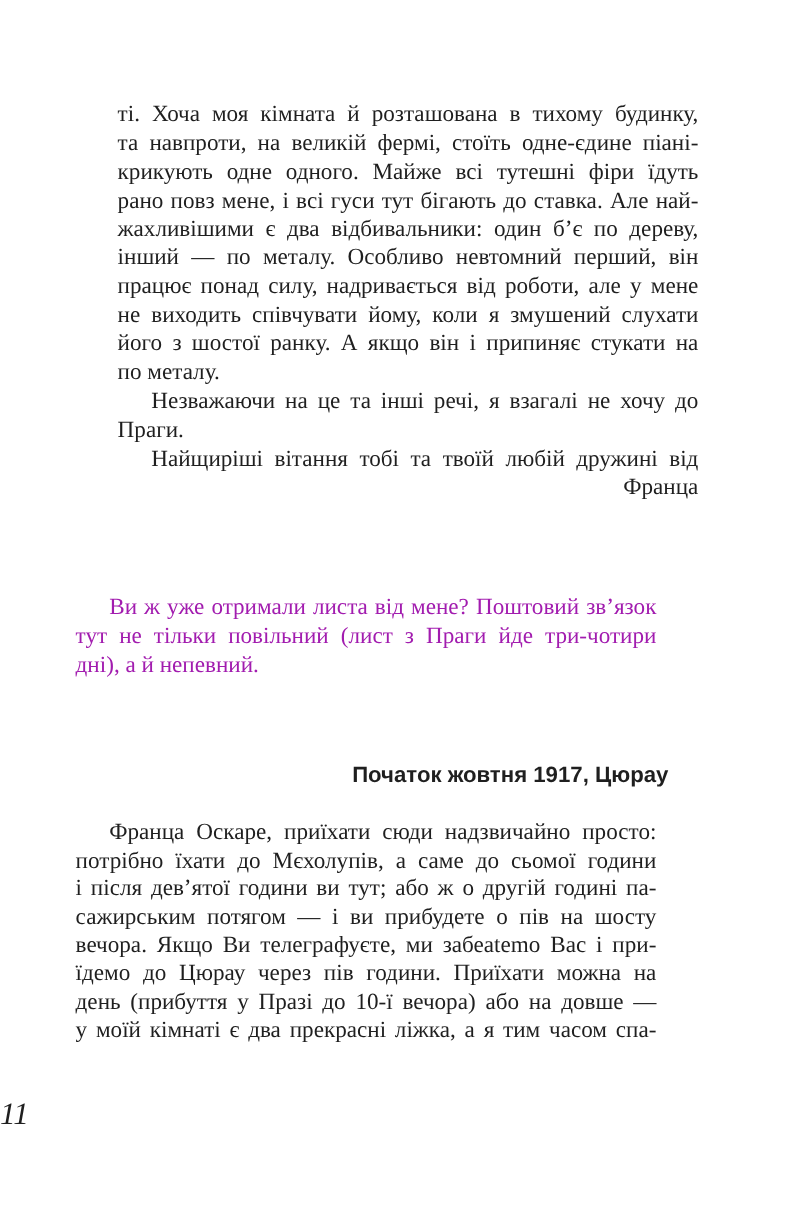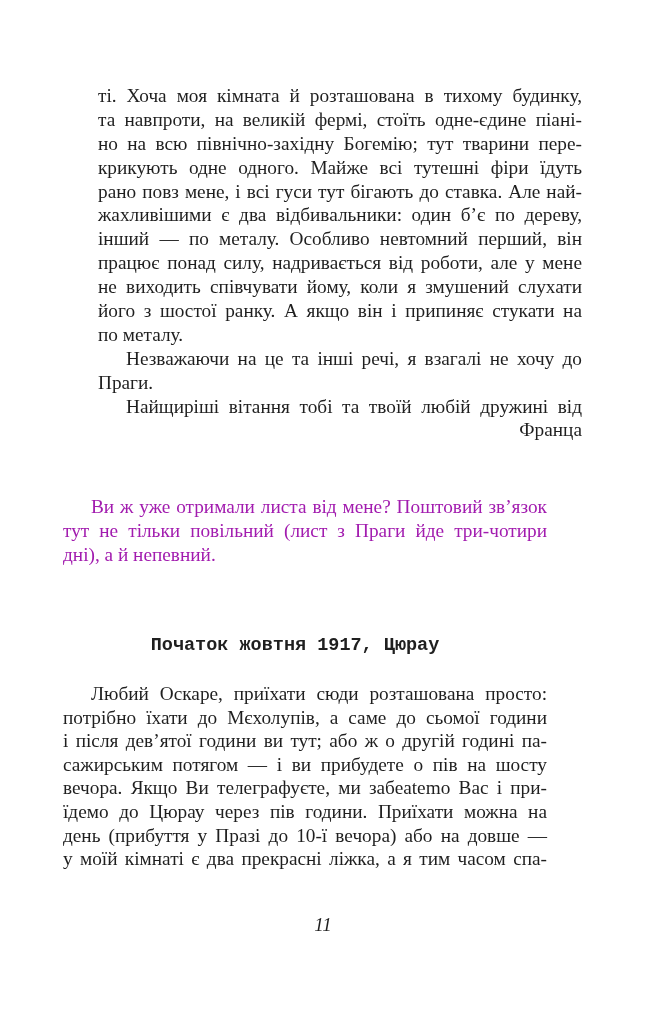--- a/index.html
+++ b/index.html
@@ -6,37 +6,36 @@
   body { width: 658px; height: 1024px; position: relative; overflow: hidden; }
   .page {
     position: absolute; left: 63px; top: 84px; width: 484px;
     font-family: "Liberation Serif", "DejaVu Serif", serif;
     font-size: 19.3px; line-height: 23.9px; color: #1f1f1f; margin-left: 35px;
   }
   .line { display: block; white-space: nowrap; text-align: justify; text-align-last: justify; height: 23.9px; }
   .line.last { text-align-last: left; }
   .line.indent { padding-left: 28px; }
   .line.right { text-align: right; text-align-last: right; }
-  .heading { position: absolute; left: 53px; top: 635px; width: 484px; text-align: center;
-    font-family: Liberation Mono, monospace; font-weight: bold; font-size: 18.5px; color: #1f1f1f; }
+  .heading { position: absolute; left: 73px; top: 635px; width: 484px; text-align: right;
+    font-family: Liberation Sans, sans-serif; font-weight: bold; font-size: 18.5px; color: #1f1f1f; }
   .block2 { position: absolute; left: 63px; top: 495px; width: 484px;
     font-family: "Liberation Serif", "DejaVu Serif", serif; font-size: 19.3px; line-height: 23.9px; color: #a21caf; }
   .block3 { position: absolute; left: 63px; top: 682px; width: 484px;
     font-family: "Liberation Serif", "DejaVu Serif", serif; font-size: 19.3px; line-height: 23.6px; color: #1f1f1f; }
   .block3 .line { height: 23.6px; }
-  .pagenum { position: absolute; left: 0; width: 610px; top: 914px; text-align: center;
-    font-family: "Liberation Serif", "DejaVu Serif", serif; font-style: italic; font-size: 19px; color: #1f1f1f; padding-left: 18px; }
+  .pagenum { position: absolute; left: 0; width: 610px; top: 914px; 
+    font-family: "Liberation Serif", "DejaVu Serif", serif; font-style: italic; font-size: 26px; color: #1f1f1f; }
 </style>
 </head>
 <body>
 
 <div class="page">
   <span class="line">ті. Хоча моя кімната й розташована в тихому будинку,</span>
   <span class="line">та навпроти, на великій фермі, стоїть одне-єдине піані-</span>
-  <span class="line">но на всю північно-західну Богемію; тут тварини пере-</span>
   <span class="line">крикують одне одного. Майже всі тутешні фіри їдуть</span>
   <span class="line">рано повз мене, і всі гуси тут бігають до ставка. Але най-</span>
   <span class="line">жахливішими є два відбивальники: один б’є по дереву,</span>
   <span class="line">інший — по металу. Особливо невтомний перший, він</span>
   <span class="line">працює понад силу, надривається від роботи, але у мене</span>
   <span class="line">не виходить співчувати йому, коли я змушений слухати</span>
   <span class="line">його з шостої ранку. А якщо він і припиняє стукати на</span>
   <span class="line last">по металу.</span>
   <span class="line indent">Незважаючи на це та інші речі, я взагалі не хочу до</span>
   <span class="line last">Праги.</span>
@@ -46,21 +45,21 @@
 
 <div class="block2">
   <span class="line indent">Ви ж уже отримали листа від мене? Поштовий зв’язок</span>
   <span class="line">тут не тільки повільний (лист з Праги йде три-чотири</span>
   <span class="line last">дні), а й непевний.</span>
 </div>
 
 <div class="heading">Початок жовтня 1917, Цюрау</div>
 
 <div class="block3">
-  <span class="line indent">Любий Оскаре, приїхати сюди розташована просто:</span>
+  <span class="line indent">Франца Оскаре, приїхати сюди надзвичайно просто:</span>
   <span class="line">потрібно їхати до Мєхолупів, а саме до сьомої години</span>
   <span class="line">і після дев’ятої години ви тут; або ж о другій годині па-</span>
   <span class="line">сажирським потягом — і ви прибудете о пів на шосту</span>
   <span class="line">вечора. Якщо Ви телеграфуєте, ми забеatemo Вас і при-</span>
   <span class="line">їдемо до Цюрау через пів години. Приїхати можна на</span>
   <span class="line">день (прибуття у Празі до 10-ї вечора) або на довше —</span>
   <span class="line">у моїй кімнаті є два прекрасні ліжка, а я тим часом спа-</span>
 </div>
 
 <div class="pagenum">11</div>

